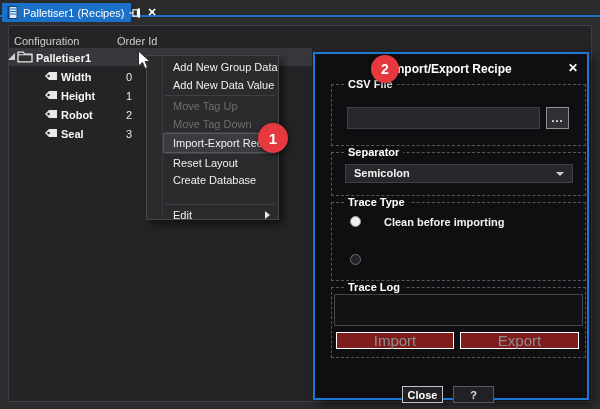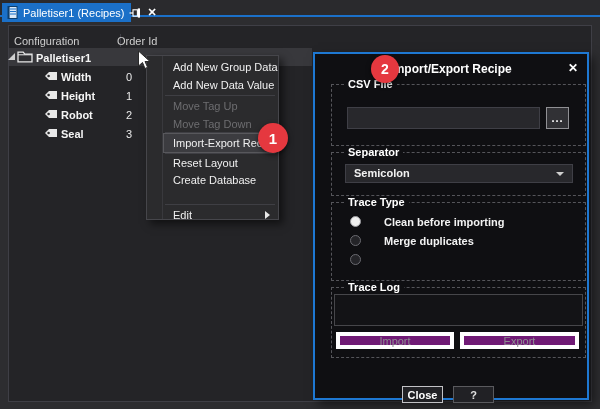--- a/index.html
+++ b/index.html
@@ -84,22 +84,22 @@
     background:#28282c; border:1px solid #3f3f46; line-height:17px; padding-left:8px; font-weight:bold; color:#f2f2f2; }
   .dd-caret { position:absolute; right:8px; top:7px; width:0; height:0;
     border-left:4px solid transparent; border-right:4px solid transparent; border-top:4px solid #cfcfcf; }
 
   .radio-row { position:absolute; left:18px; height:13px; display:flex; align-items:flex-start; gap:23px; }
   .radio { width:11px; height:11px; border-radius:50%; border:1px solid #6a6a70; background:#242428; flex:none; }
   .radio.sel { background:#efefef; border-color:#9a9a9e; }
   .radio-label { font-weight:bold; color:#f2f2f2; white-space:nowrap; }
 
   .trace-box { position:absolute; left:2px; top:6px; width:249px; height:32px; background:#131316; border:1px solid #46464a; }
-  .dim-btn { position:absolute; top:44px; height:17px; background:#701a75; border:4px solid #ffffff;
-    color:#8e8e92; display:flex; align-items:center; justify-content:center; font-size:11px; }
+  .dim-btn { position:absolute; top:44px; height:17px; background:#7f1d1d; border:1px solid #ffffff;
+    color:#8e8e92; display:flex; align-items:center; justify-content:center; font-size:15px; }
   .btn-import { left:4px; width:118px; }
   .btn-export { left:128px; width:119px; }
 
   .dlg-btn { position:absolute; top:332px; height:17px; width:41px; background:#212125;
     display:flex; align-items:center; justify-content:center; font-weight:bold; font-size:11px; }
   .btn-close { left:87px;  border:1px solid #c2c2c6; color:#fff; }
   .btn-help  { left:138px; border:1px solid #5a5a5e; color:#e0e0e0; }
 
   .cursor-icon { left:137px; top:50px; z-index:40; pointer-events:none; }
 </style>
@@ -211,24 +211,20 @@
         <span class="dd-caret"></span>
       </div>
     </div>
 
     <div class="grp grp-imp">
       <span class="grp-label">Trace Type</span>
       <div class="radio-row" style="top:13px;">
         <span class="radio sel"></span>
         <span class="radio-label">Clean before importing</span>
       </div>
-      <div class="radio-row" style="top:32px;">
-        <span class="radio"></span>
-        <span class="radio-label">Merge duplicates</span>
-      </div>
       <div class="radio-row" style="top:51px;">
         <span class="radio"></span>
       </div>
     </div>
 
     <div class="grp grp-trace">
       <span class="grp-label">Trace Log</span>
       <div class="trace-box"></div>
       <div class="dim-btn btn-import">Import</div>
       <div class="dim-btn btn-export">Export</div>

